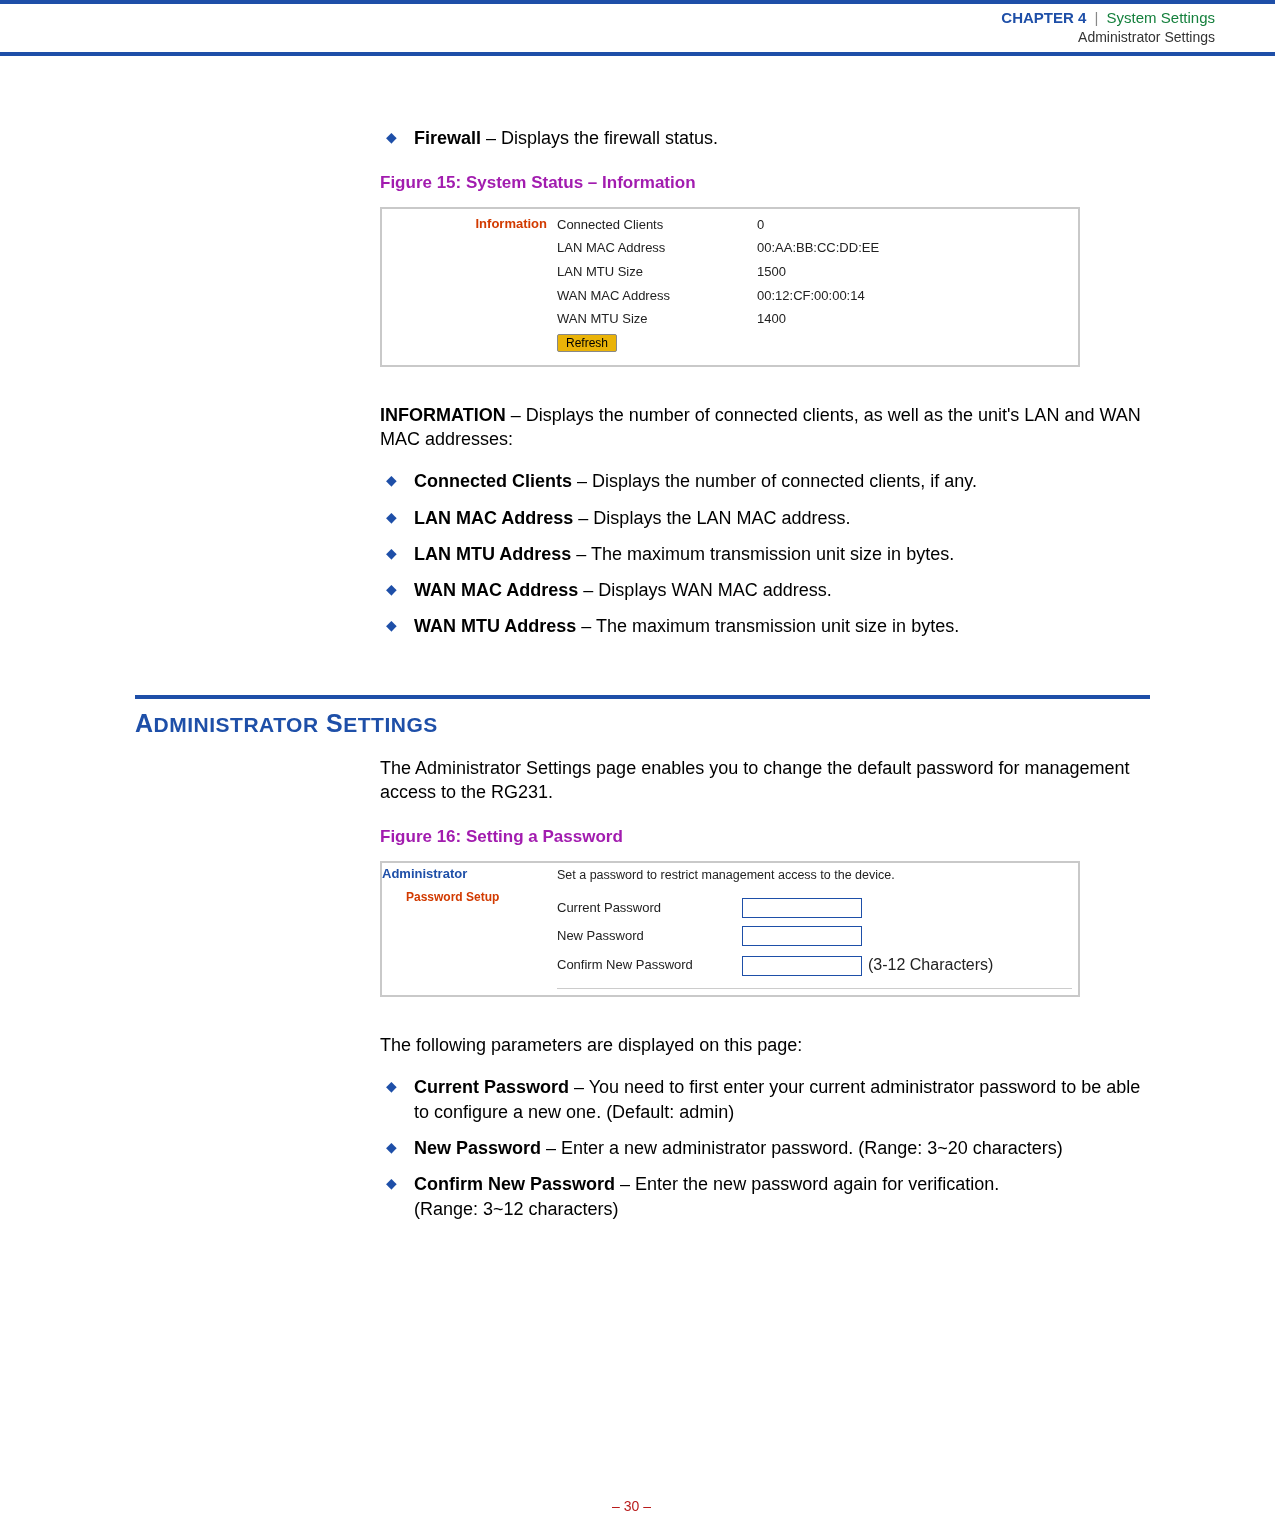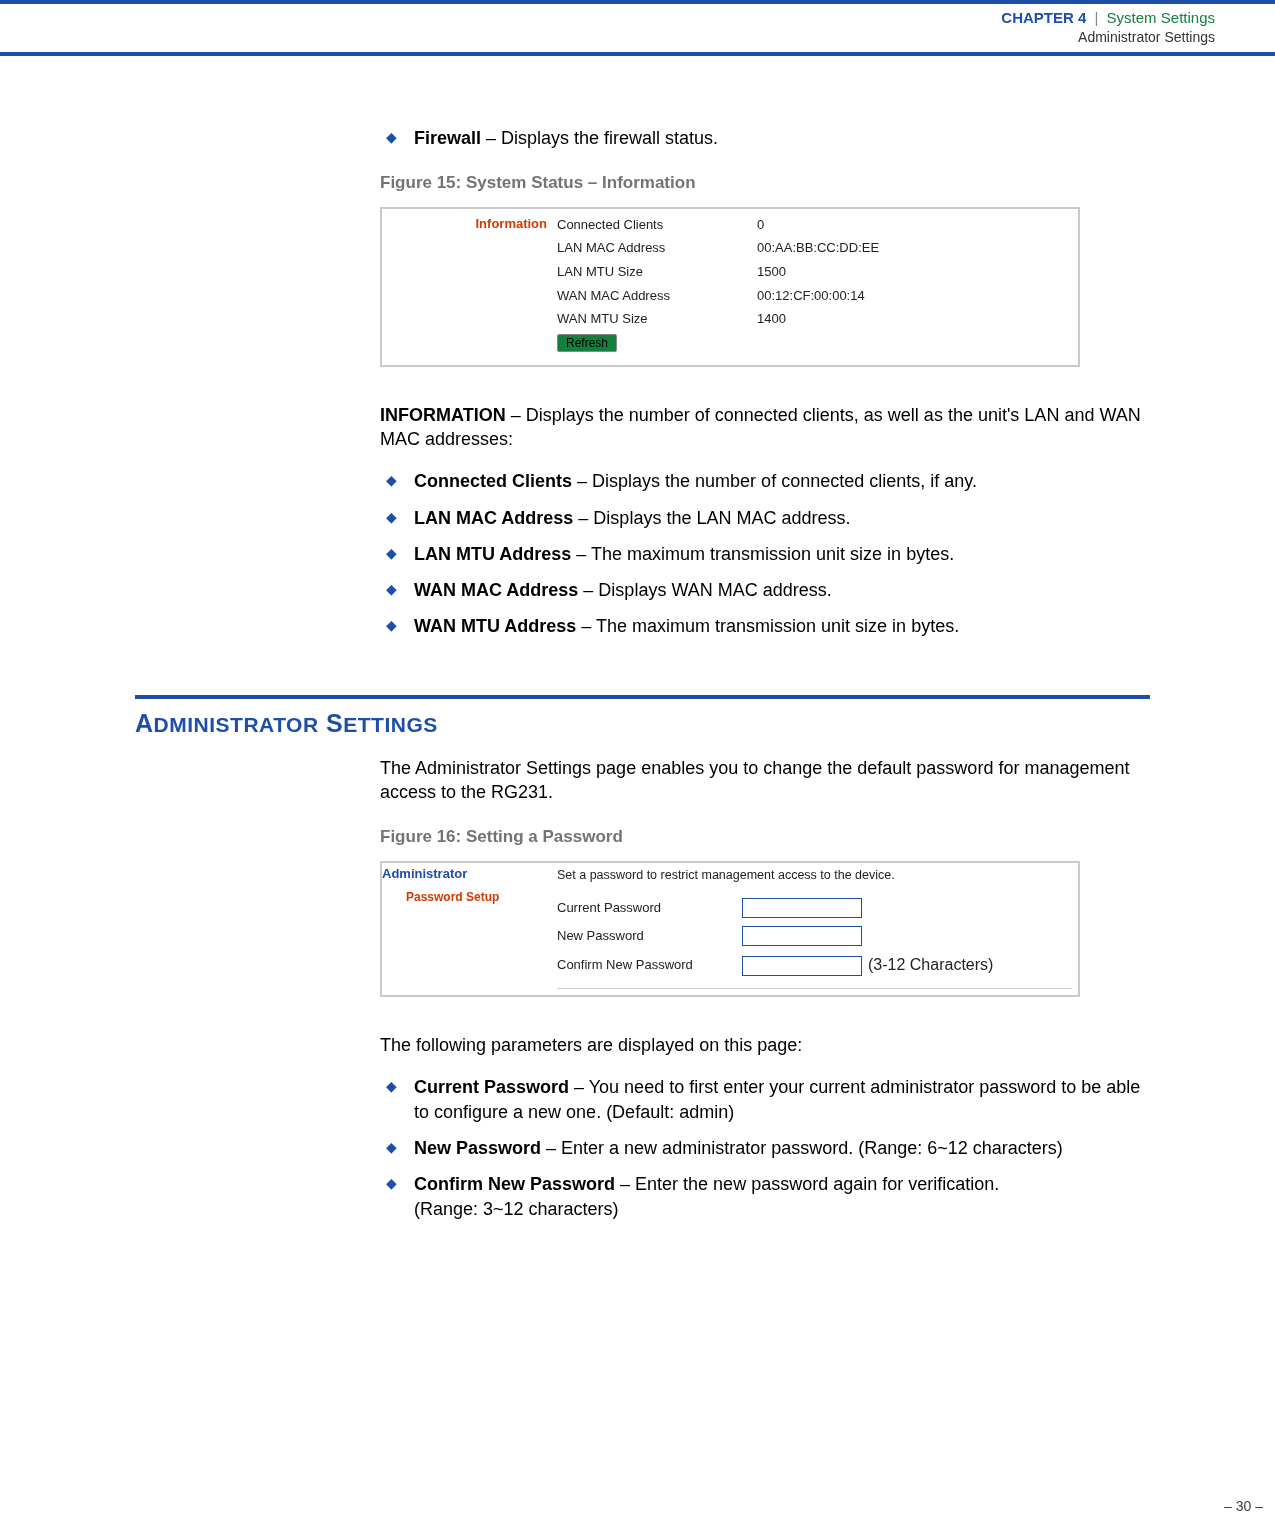--- a/index.html
+++ b/index.html
@@ -40,21 +40,21 @@
     margin: 12px 0;
   }
   ul.blist > li::before {
     content: "◆";
     position: absolute;
     left: 6px; top: 2px;
     color: #1e4fa8;
     font-size: 14px;
   }
   .term { font-weight: bold; }
-  .figcap { color: #737373; font-weight: bold; font-size: 17px; margin: 22px 0 12px 0; }
+  .figcap { color: #a21caf; font-weight: bold; font-size: 17px; margin: 22px 0 12px 0; }
 
   
   .panel15 {
     border: 2px solid #c9c9c9;
     width: 700px;
     background: #fff;
     font-family: Tahoma, Verdana, sans-serif;
     padding: 4px 0 10px 0;
     margin-bottom: 36px;
   }
@@ -76,21 +76,21 @@
     border-collapse: collapse;
     color: #222;
   }
   .panel15 table td { padding: 3px 0; }
   .panel15 table td.k { width: 200px; }
   .panel15 table td.v { width: 220px; }
   .panel15 .refreshbtn {
     font-size: 12px;
     padding: 1px 8px;
     border: 1px solid #888;
-    background: #15803d;
+    background: #eab308;
     border-radius: 2px;
     font-family: Tahoma, sans-serif;
     cursor: pointer;
   }
 
   .para { margin: 18px 0; }
 
   
   .secdiv {
     border-top: 4px solid #1e4fa8;
@@ -141,22 +141,22 @@
     font-size: 12px;
     padding: 0 2px;
   }
   .panel16 .chars { font-size:16px; color:#222; margin-left:6px;}
   .panel16 .hr { border-top:1px solid #ccc; margin: 8px 0 0 0; }
 
   .footer {
     position: absolute;
     bottom: 18px;
     left: 0; right: 12px;
-    text-align: right;
-    color: #404040;
+    text-align: center;
+    color: #b91c1c;
     font-size: 14px;
   }
 
   .sp-top { height: 58px; }
 </style>
 </head>
 <body>
 
 <div class="headerbar">
   <div>
@@ -265,20 +265,20 @@
           </table>
         <div class="hr"></div>
       </div>
     </div>
   </div>
 
   <p class="para">The following parameters are displayed on this page:</p>
 
   <ul class="blist">
     <li><span class="term">Current Password</span><span> – You need to first enter your current administrator password to be able to configure a new one. (Default: admin)</span></li>
-    <li><span class="term">New Password</span><span> – Enter a new administrator password. (Range: 6~12 characters)</span></li>
+    <li><span class="term">New Password</span><span> – Enter a new administrator password. (Range: 3~20 characters)</span></li>
     <li style="white-space: pre-line;"><span class="term">Confirm New Password</span><span> – Enter the new password again for verification.
 (Range: 3~12 characters)</span></li>
   </ul>
 
 </div>
 
 <div class="footer">–  30  –</div>
 
 </body></html>

